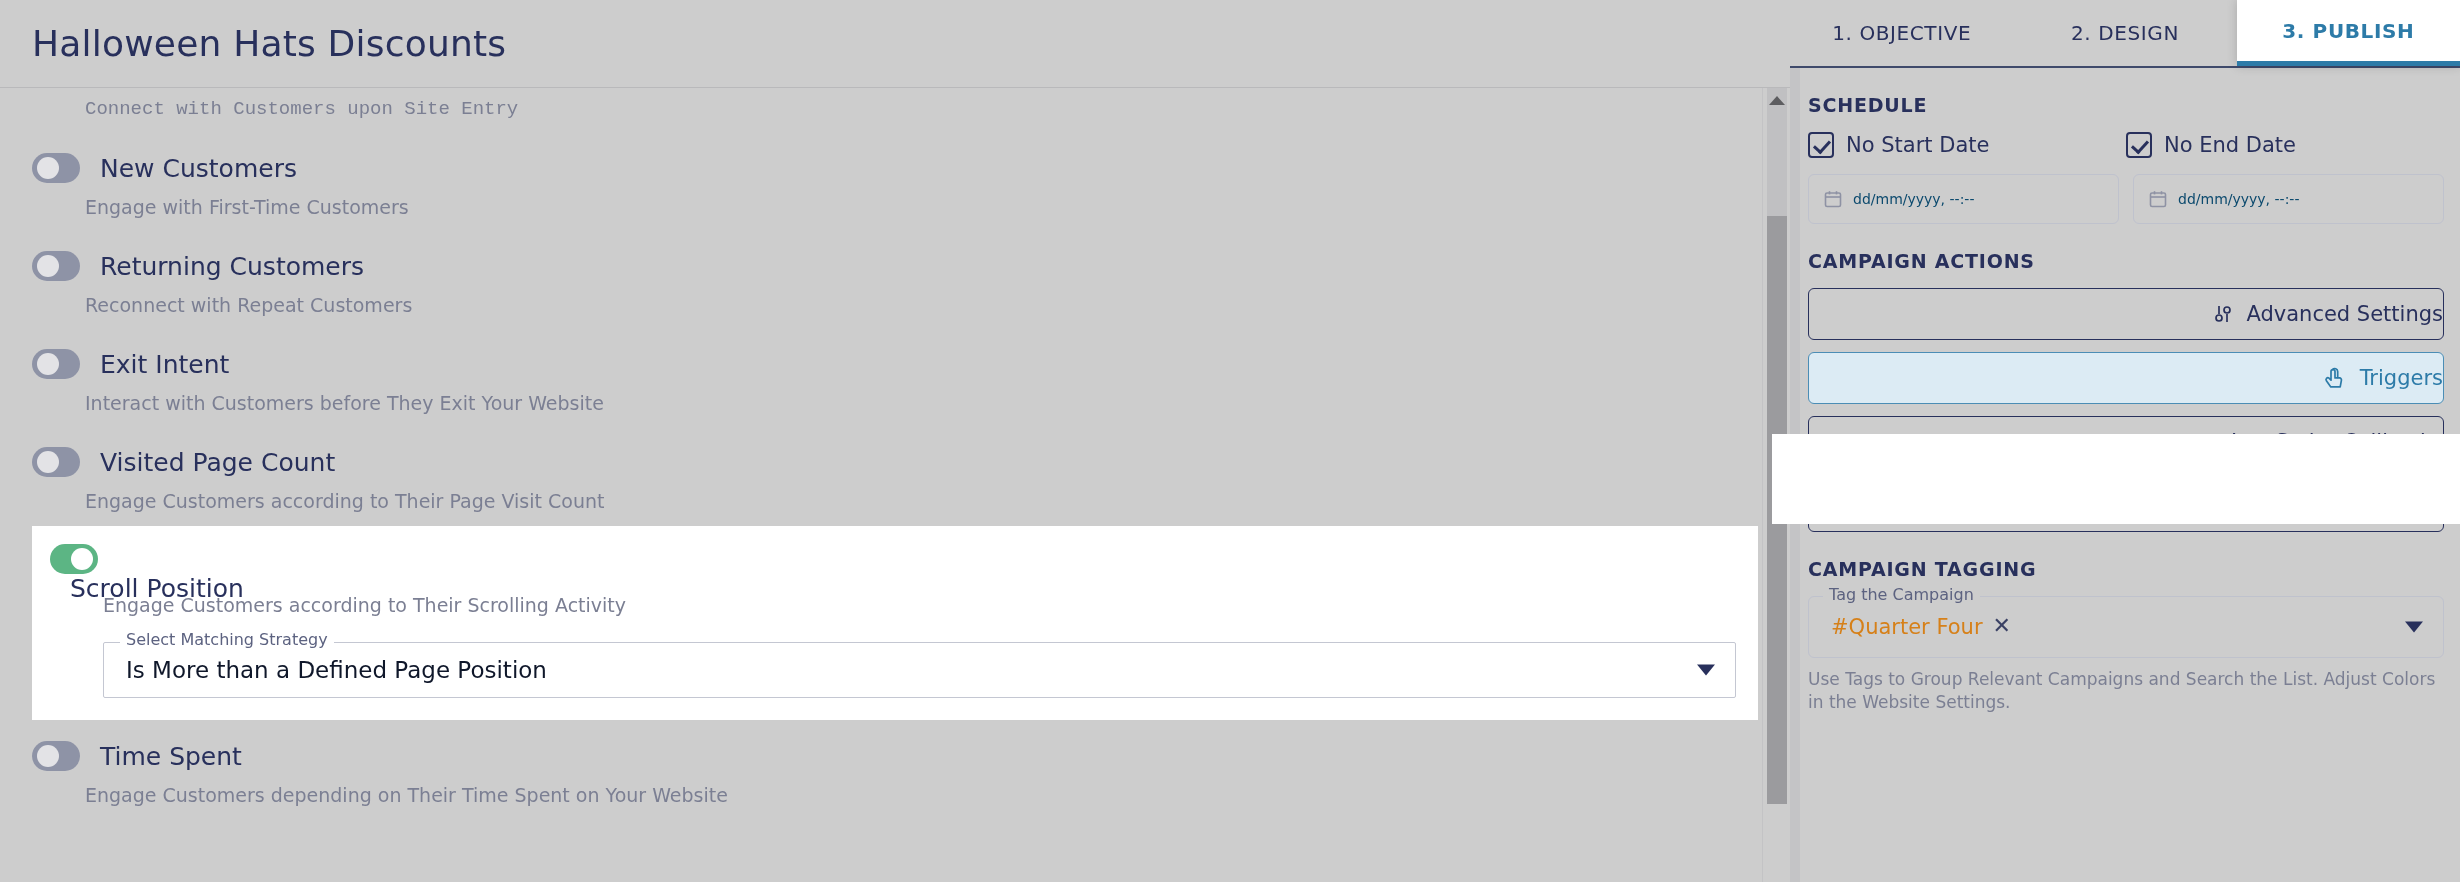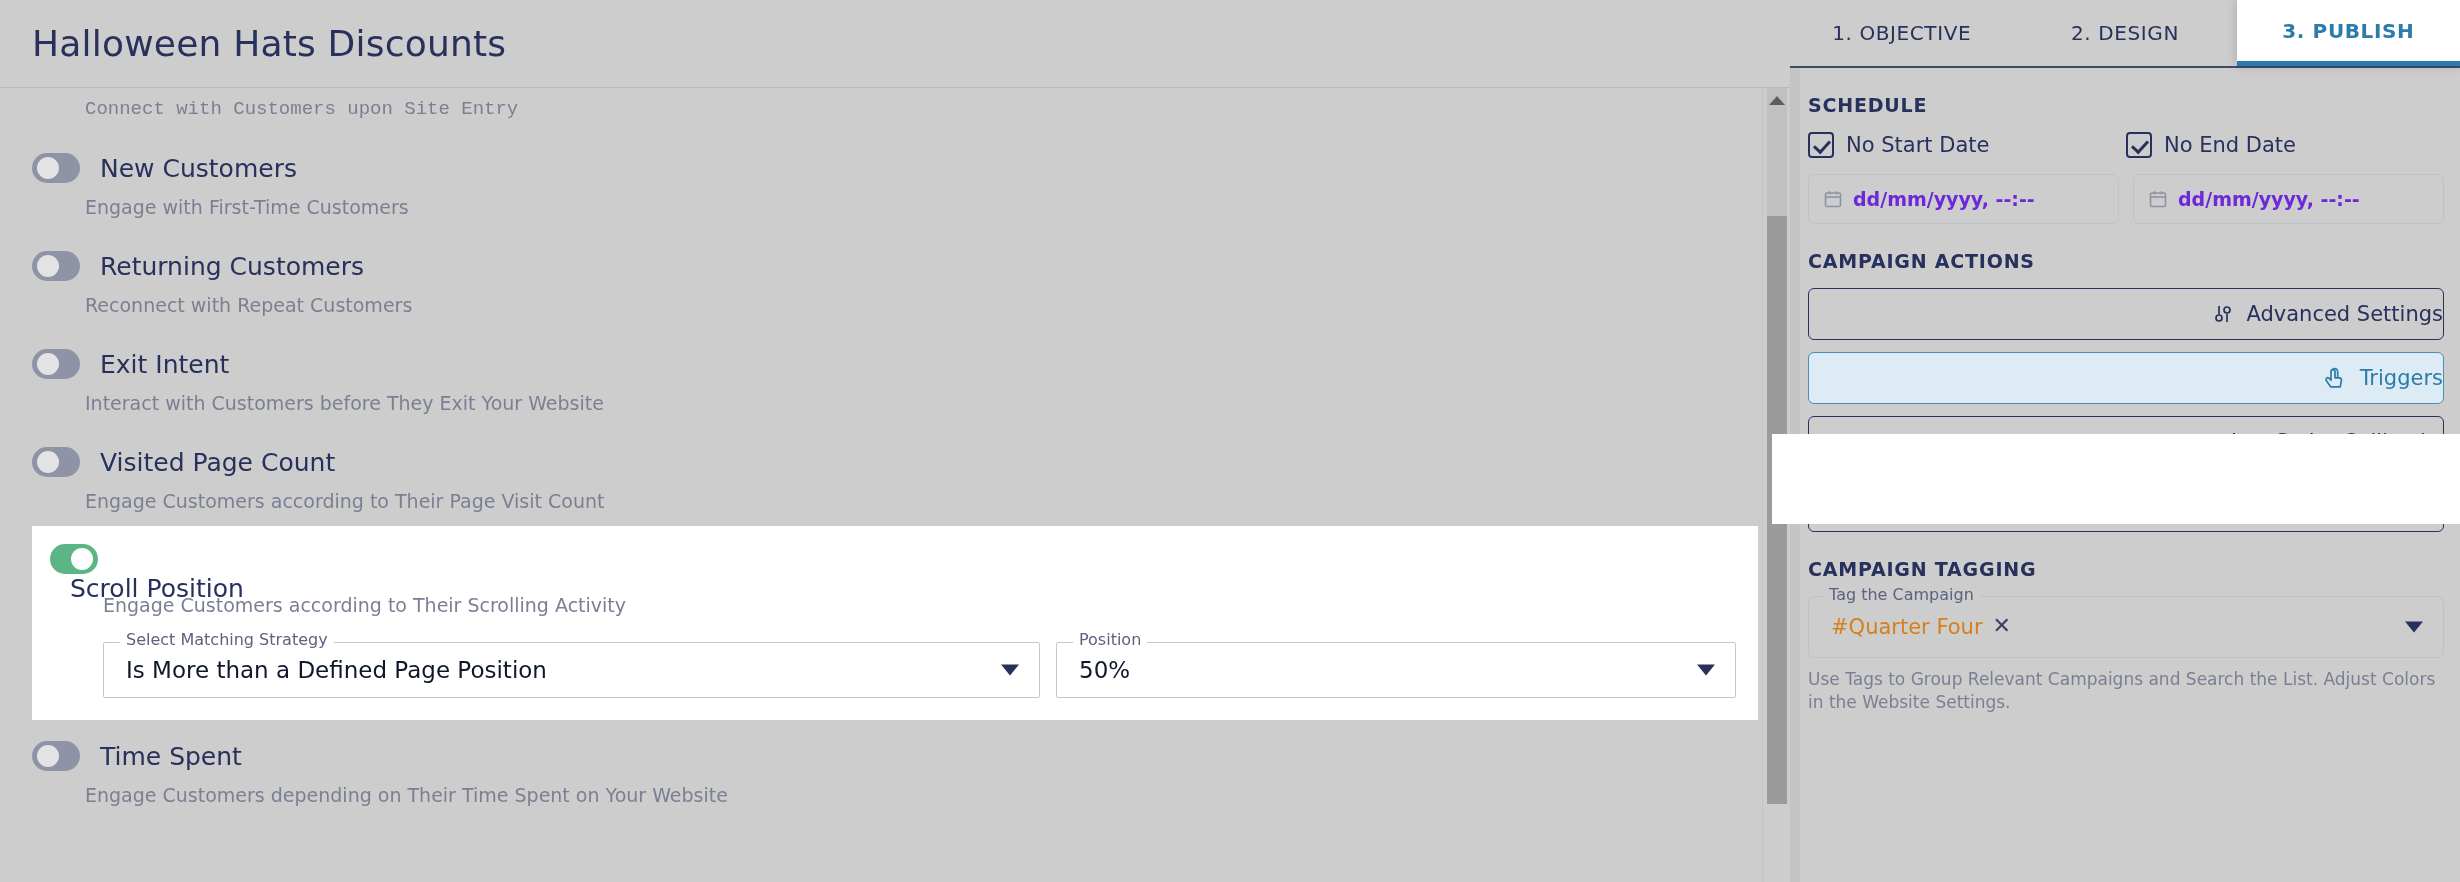--- a/index.html
+++ b/index.html
@@ -163,21 +163,21 @@
     transform: rotate(42deg);
   }
   .check-label { font-size: 21px; color: #28305c; margin-left: 12px; }
 
   .date-row { display: flex; gap: 14px; margin-top: 16px; }
   .date-field {
     flex: 1 1 0; height: 50px;
     border: 1px solid #bfc2cd; border-radius: 6px;
     display: flex; align-items: center; padding-left: 14px; gap: 10px;
   }
-  .date-ph { font-size: 19px; color: #6d28d9; font-weight: bold; }
+  .date-ph { font-size: 14px; color: #0c4a6e; }
 
   .action-btn {
     height: 52px; margin-top: 12px;
     border: 1px solid #28305c; border-radius: 6px;
     display: flex; align-items: center; justify-content: flex-end; gap: 12px;
     font-size: 21px; color: #28305c; background: transparent;
     position: relative;
   }
   .action-btn.active-btn {
     background: #dcebf4; border-color: #4b8db5; color: #2d7ba8;
@@ -283,25 +283,20 @@
                 <div class="knob"></div>
               </div>
             <div class="row-label">Scroll Position</div>
           </div>
           <div class="row-desc">Engage Customers according to Their Scrolling Activity</div>
 
           <div class="fields-row">
             <div class="field wide">
               <span class="field-legend">Select Matching Strategy</span>
               <span class="field-value">Is More than a Defined Page Position</span>
-              <span class="caret"></span>
-            </div>
-            <div class="field narrow">
-              <span class="field-legend">Position</span>
-              <span class="field-value">50%</span>
               <span class="caret"></span>
             </div>
           </div>
         </div>
 
         <div class="trigger-row">
           <div class="row-head">
             <div class="toggle">
                 <div class="knob"></div>
               </div>

